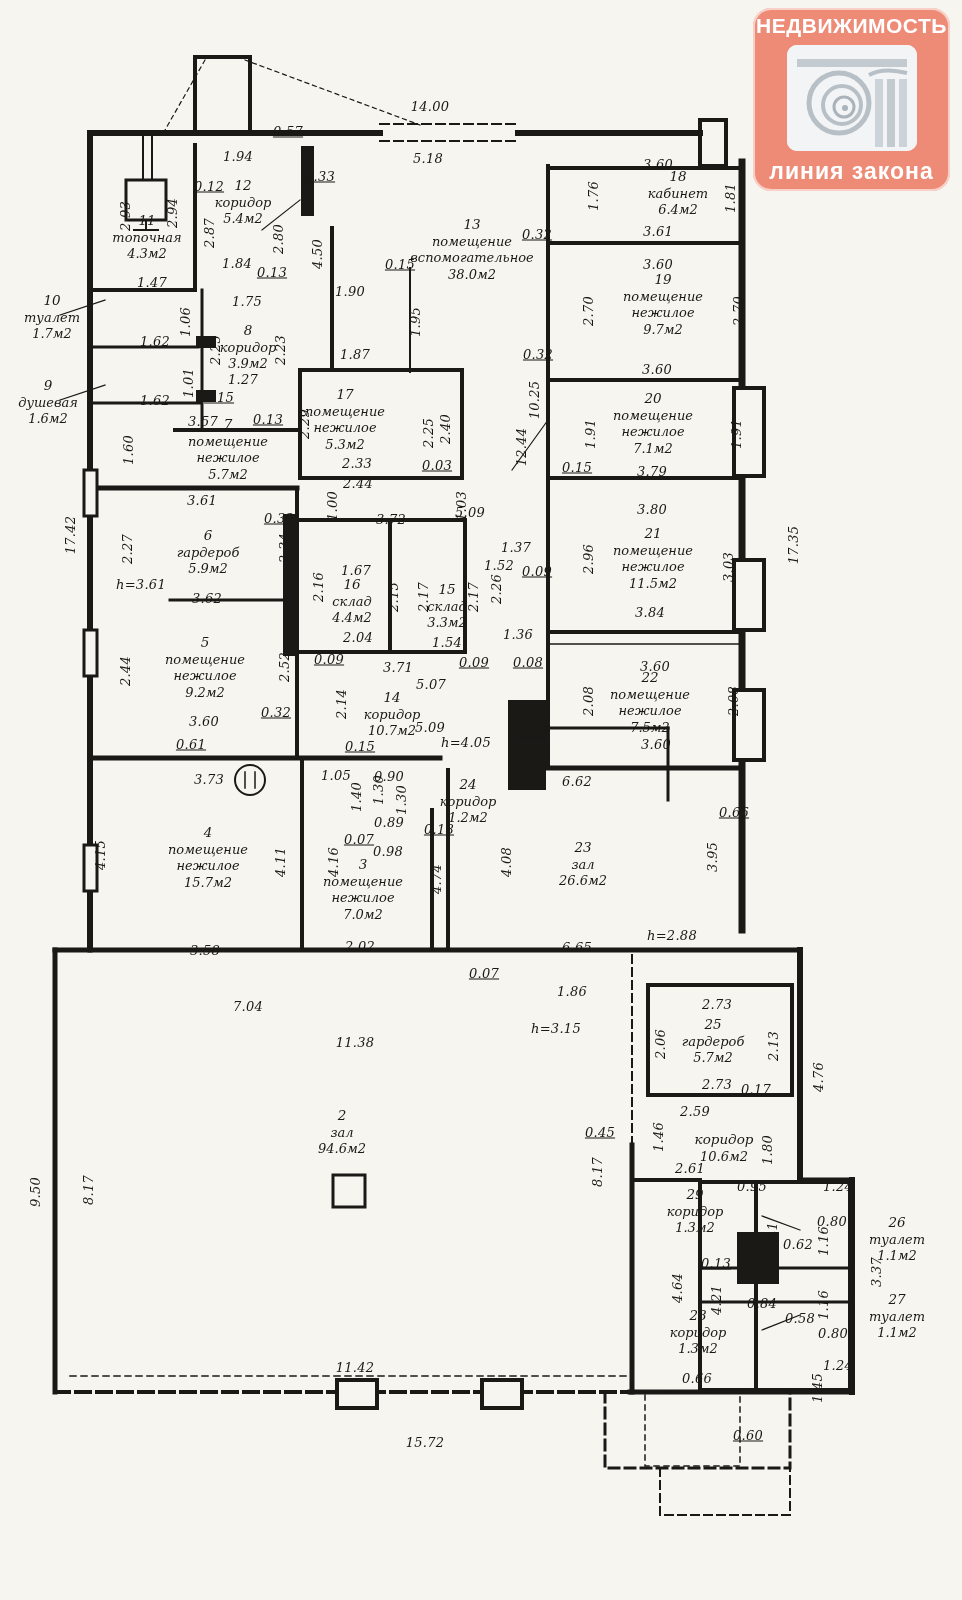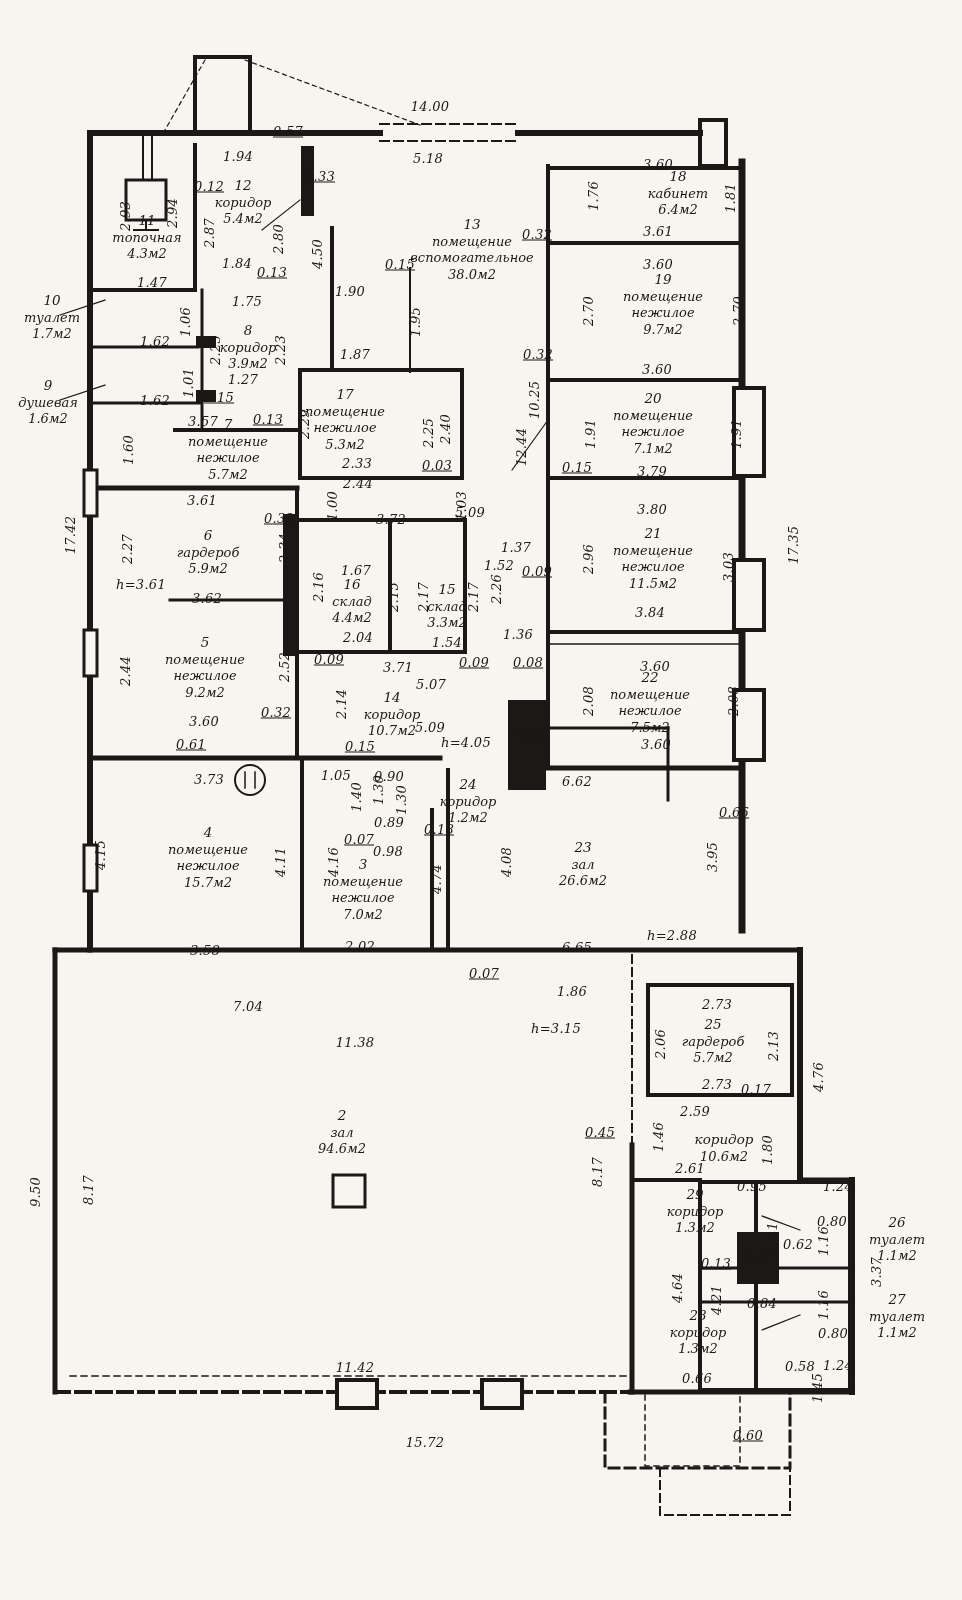--- a/index.html
+++ b/index.html
@@ -289,21 +289,21 @@
       <span class="dim" style="left: 832px; top: 1221px;">0.80</span>
       <span class="dim v" style="left: 823px; top: 1241px;">1.16</span>
       <span class="dim" style="left: 798px; top: 1244px;">0.62</span>
       <span class="dim" style="left: 758px; top: 1256px;">0.82</span>
       <span class="dim u" style="left: 716px; top: 1263px;">0.13</span>
       <span class="dim v" style="left: 876px; top: 1272px;">3.37</span>
       <span class="dim v" style="left: 677px; top: 1288px;">4.64</span>
       <span class="dim v" style="left: 716px; top: 1300px;">4.21</span>
       <span class="dim" style="left: 762px; top: 1303px;">0.84</span>
       <span class="dim v" style="left: 823px; top: 1305px;">1.16</span>
-      <span class="dim" style="left: 800px; top: 1318px; margin-top: 48px;">0.58</span>
+      <span class="dim" style="left: 800px; top: 1318px;">0.58</span>
       <span class="dim" style="left: 833px; top: 1333px;">0.80</span>
       <span class="dim" style="left: 838px; top: 1365px;">1.24</span>
       <span class="dim" style="left: 697px; top: 1378px;">0.66</span>
       <span class="dim v" style="left: 817px; top: 1388px;">1.45</span>
       <span class="dim u" style="left: 748px; top: 1435px;">0.60</span>
       <div class="room" style="left: 147px; top: 238px;">
         <div>11</div>
         <div>топочная</div>
         <div>4.3м2</div>
       </div>
@@ -451,14 +451,32 @@
         <div>коридор</div>
         <div>1.3м2</div>
       </div>
       <div class="room" style="left: 897px; top: 1317px;">
         <div>27</div>
         <div>туалет</div>
         <div>1.1м2</div>
       </div>
     </div>
 
+  <div class="logo">
+    <div class="logo-title">НЕДВИЖИМОСТЬ</div>
+    <div class="logo-img">
+      <svg width="130" height="106" viewBox="0 0 130 106">
+        <rect x="0" y="0" width="130" height="106" fill="#f2f4f5"></rect>
+        <path d="M10,18 H120" stroke="#c3cad0" stroke-width="8" fill="none"></path>
+        <circle cx="52" cy="58" r="30" stroke="#b8c0c7" stroke-width="5" fill="none"></circle>
+        <circle cx="55" cy="60" r="19" stroke="#b8c0c7" stroke-width="4" fill="none"></circle>
+        <circle cx="57" cy="62" r="10" stroke="#aab3bb" stroke-width="3" fill="none"></circle>
+        <circle cx="58" cy="63" r="3" fill="#aab3bb"></circle>
+        <rect x="88" y="34" width="8" height="68" fill="#ccd3d8"></rect>
+        <rect x="100" y="34" width="8" height="68" fill="#c3cad0"></rect>
+        <rect x="112" y="34" width="8" height="68" fill="#ccd3d8"></rect>
+        <path d="M82,30 Q96,22 120,28" stroke="#b8c0c7" stroke-width="4" fill="none"></path>
+      </svg>
+    </div>
+    <div class="logo-sub">линия закона</div>
+  </div>
 
 </div>
 
 </body></html>

